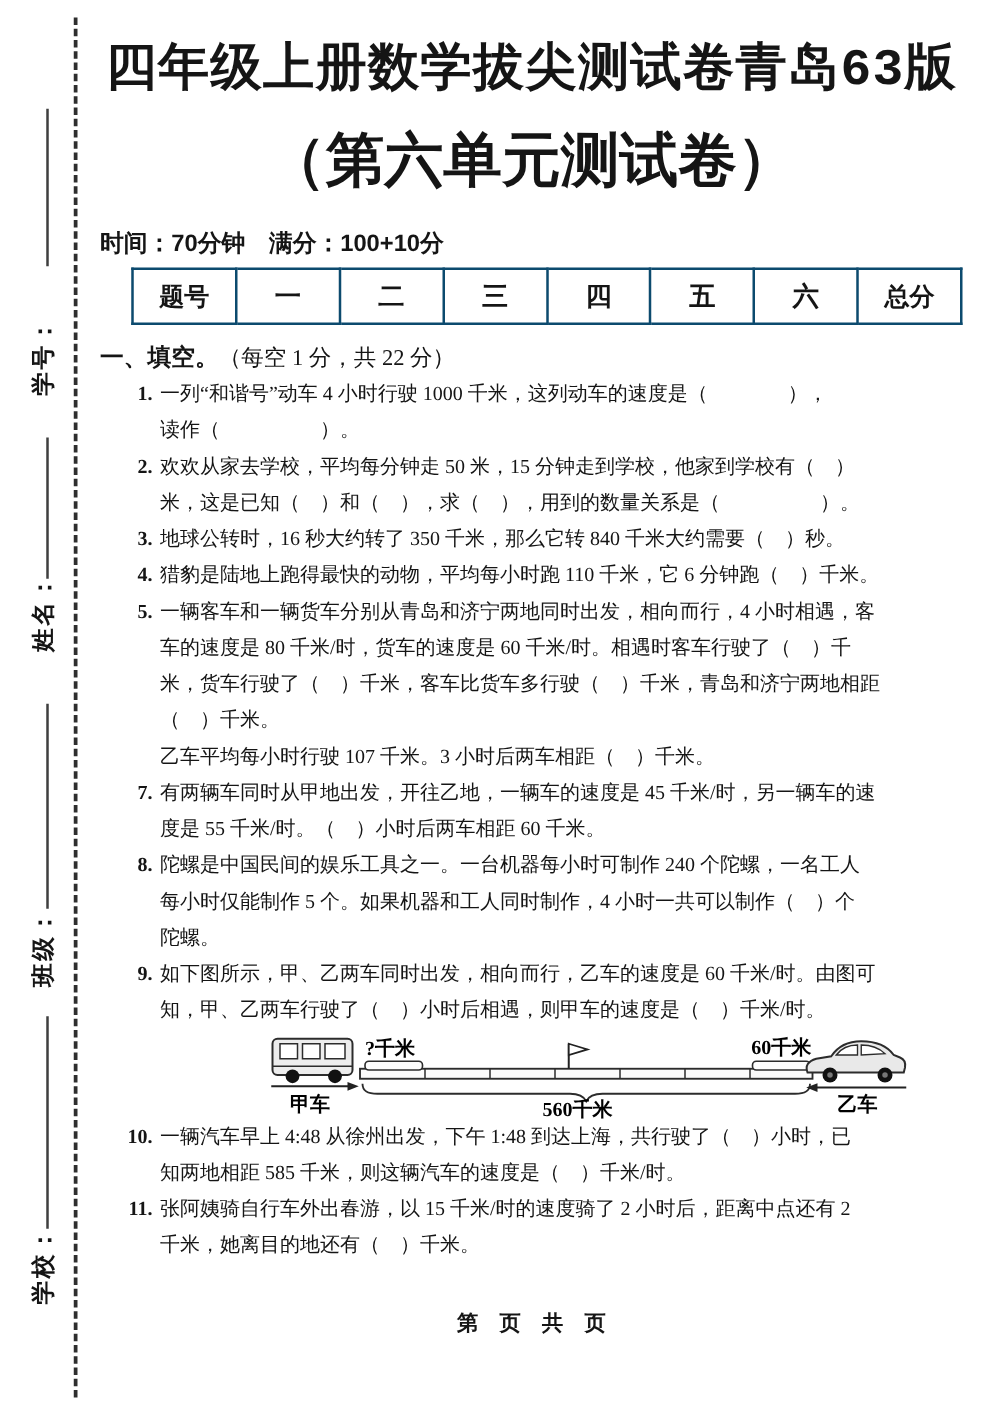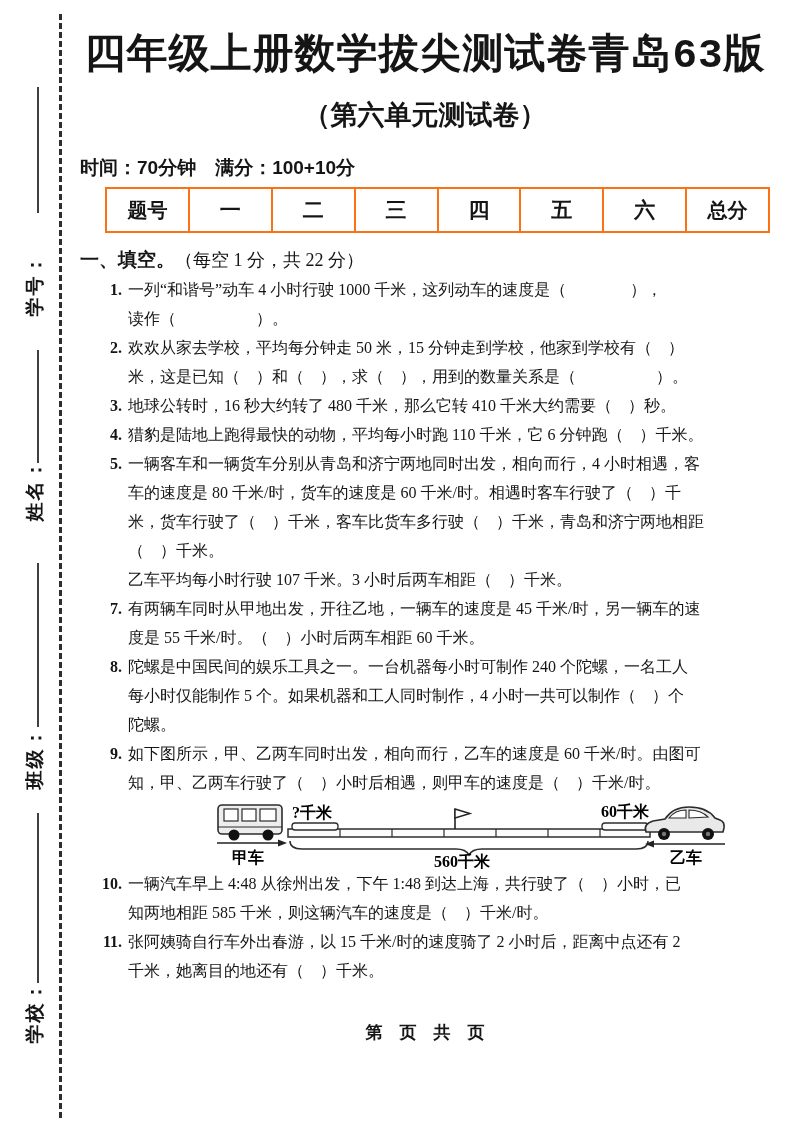--- a/index.html
+++ b/index.html
@@ -17,26 +17,26 @@
   .mlabel { position:absolute; left:-12px; width:90px; height:22px; text-align:center;
             transform:rotate(-90deg); font-size:19px; font-weight:600;
             letter-spacing:2px; white-space:nowrap; }
   .ml1 { top:274px; } .ml2 { top:479px; } .ml3 { top:747px; } .ml4 { top:1001px; }
 
   
   .content { position:absolute; left:80px; top:0; width:690px; }
   .title   { margin-top:26px; text-align:center; font-family:Liberation Mono, monospace;
              font-weight:900; font-size:41px; letter-spacing:1px; }
   .subtitle{ margin-top:16px; text-align:center; font-family:"Liberation Sans",sans-serif;
-             font-weight:900; font-size:27px; }
+             font-weight:900; font-size:47px; }
   .info    { margin-top:22px; text-align:left; font-family:"Liberation Sans",sans-serif;
              font-weight:700; font-size:19px; }
 
   table.score { border-collapse:collapse; margin:6px 0 0 25px; width:665px; table-layout:fixed; }
-  table.score td { border:2px solid #f97316; height:40px; text-align:center;
+  table.score td { border:2px solid #0c4a6e; height:40px; text-align:center;
                    font-size:21px; font-weight:600; }
   table.score td.hd { font-family:"Liberation Sans",sans-serif; font-weight:700; font-size:20px; }
 
   .sec-head { margin-top:12px; font-size:19px; line-height:29px; white-space:nowrap; }
   .sec-main { font-weight:700; font-family:"Liberation Sans",sans-serif; }
   .sec-note { font-size:18px; }
 
   .qline { font-size:16px; line-height:29px; white-space:nowrap; padding-left:48px; }
   .qline.first { padding-left:0; }
   .qnum { display:inline-block; width:48px; padding-right:6px; box-sizing:border-box;
@@ -87,21 +87,21 @@
     <div class="sec-head">
       <span class="sec-main">一、填空。</span><span class="sec-note">（每空 1 分，共 22 分）</span>
     </div>
 
     <div class="qline first"><span class="qnum">1.</span><span>一列“和谐号”动车 4 小时行驶 1000 千米，这列动车的速度是（　　　　），</span></div>
     <div class="qline">读作（　　　　　）。</div>
 
     <div class="qline first"><span class="qnum">2.</span><span>欢欢从家去学校，平均每分钟走 50 米，15 分钟走到学校，他家到学校有（　）</span></div>
     <div class="qline">米，这是已知（　）和（　），求（　），用到的数量关系是（　　　　　）。</div>
 
-    <div class="qline first"><span class="qnum">3.</span><span>地球公转时，16 秒大约转了 480 千米，那么它转 410 千米大约需要（　）秒。</span></div>
+    <div class="qline first"><span class="qnum">3.</span><span>地球公转时，16 秒大约转了 350 千米，那么它转 840 千米大约需要（　）秒。</span></div>
 
     <div class="qline first"><span class="qnum">4.</span><span>猎豹是陆地上跑得最快的动物，平均每小时跑 110 千米，它 6 分钟跑（　）千米。</span></div>
 
     <div class="qline first"><span class="qnum">5.</span><span>一辆客车和一辆货车分别从青岛和济宁两地同时出发，相向而行，4 小时相遇，客</span></div>
     <div class="qline">车的速度是 80 千米/时，货车的速度是 60 千米/时。相遇时客车行驶了（　）千</div>
     <div class="qline">米，货车行驶了（　）千米，客车比货车多行驶（　）千米，青岛和济宁两地相距</div>
     <div class="qline">（　）千米。</div>
 
     <div class="qline">乙车平均每小时行驶 107 千米。3 小时后两车相距（　）千米。</div>
 

